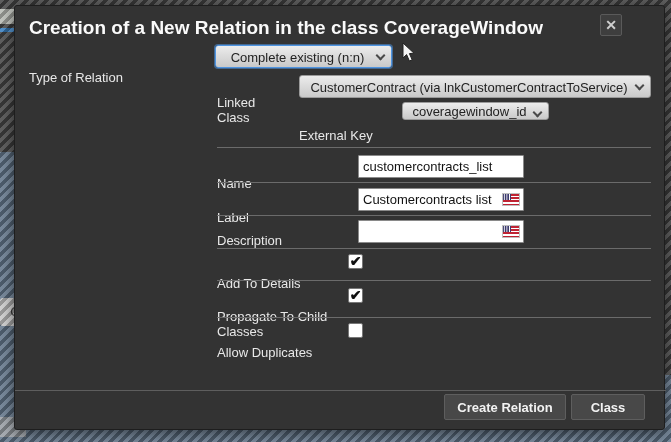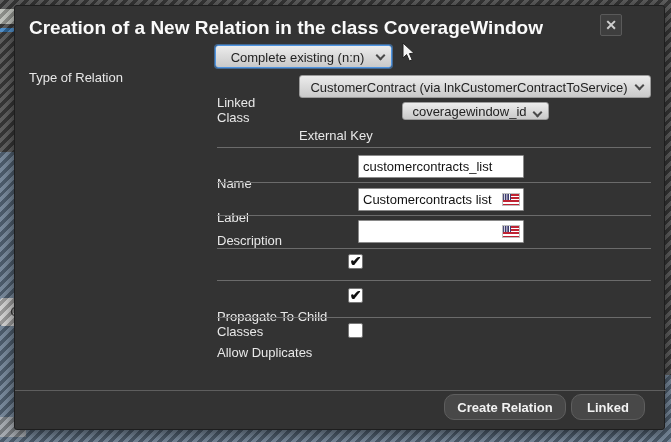--- a/index.html
+++ b/index.html
@@ -57,21 +57,21 @@
           background-size:2.6px 2px; }
 
   
   .cbx { position:absolute; width:15px; height:15px; background:#ffffff; border:1px solid #777;
          border-radius:2px; color:#101010; font-size:14px; font-weight:bold; line-height:13px;
          text-align:center; cursor:pointer; overflow:visible; }
 
   .divider { position:absolute; height:1px; background:#6b6b6b; }
 
   
-  .btn { position:absolute; height:26px; background:#484848; border:1px solid #5e5e5e; border-radius:10px;
+  .btn { position:absolute; height:26px; background:#484848; border:1px solid #5e5e5e; border-radius:2px;
          color:#f2f2f2; font-size:13px; font-weight:bold; display:flex; align-items:center;
          justify-content:center; cursor:pointer; }
 
   .cursor-svg { position:absolute; left:402px; top:42px; width:14px; height:21px; z-index:50; }
 </style>
 </head>
 <body>
 
 <div class="underlay">
   <div class="under-light-patch"></div>
@@ -126,32 +126,33 @@
   <div class="divider" style="left:202px; top:209px; width:434px;"></div>
 
   <div class="flabel" style="left:202px; top:204px;">Description</div>
   <div class="input-wrap has-flag" style="left:331px; top:214px;">
     <input value="" style="">
     <span class="flag"></span>
   </div>
 
   <div class="divider" style="left:202px; top:242px; width:434px;"></div>
 
+  <div class="flabel" style="left:202px; top:247px;">Add To Details</div>
   <div class="cbx" style="left:333px; top:248px;">✔</div>
 
   <div class="divider" style="left:202px; top:274px; width:434px;"></div>
 
   <div class="flabel" style="left:202px; top:280px; width:126px;">Propagate To Child Classes</div>
   <div class="cbx" style="left:333px; top:282px;">✔</div>
 
   <div class="divider" style="left:202px; top:311px; width:434px;"></div>
 
   <div class="flabel" style="left:202px; top:316px;text-align:center;">Allow Duplicates</div>
   <div class="cbx" style="left:333px; top:317px;"></div>
 
   <div class="divider" style="left:0; top:384px; width:651px; background:#5e5e5e;"></div>
   <div class="btn" style="left:429px; top:388px; width:122px;">Create Relation</div>
-  <div class="btn" style="left:556px; top:388px; width:74px;">Linked</div>
+  <div class="btn" style="left:556px; top:388px; width:74px;">Class</div>
 </div>
 
 <svg class="cursor-svg" viewBox="0 0 14 21">
   <path d="M1,1 L1,16 L4.6,12.6 L7.4,19 L10.2,17.8 L7.4,11.6 L12,11.2 Z" fill="#f5f5f5" stroke="#222" stroke-width="1"></path>
 </svg>
 
 </body></html>

